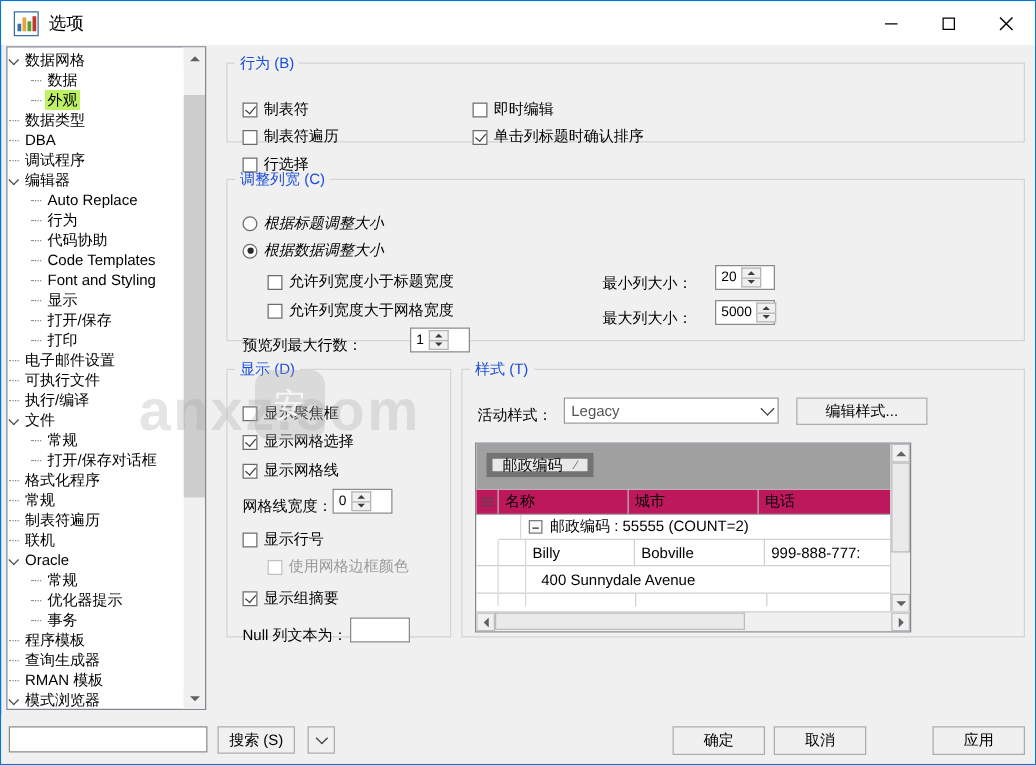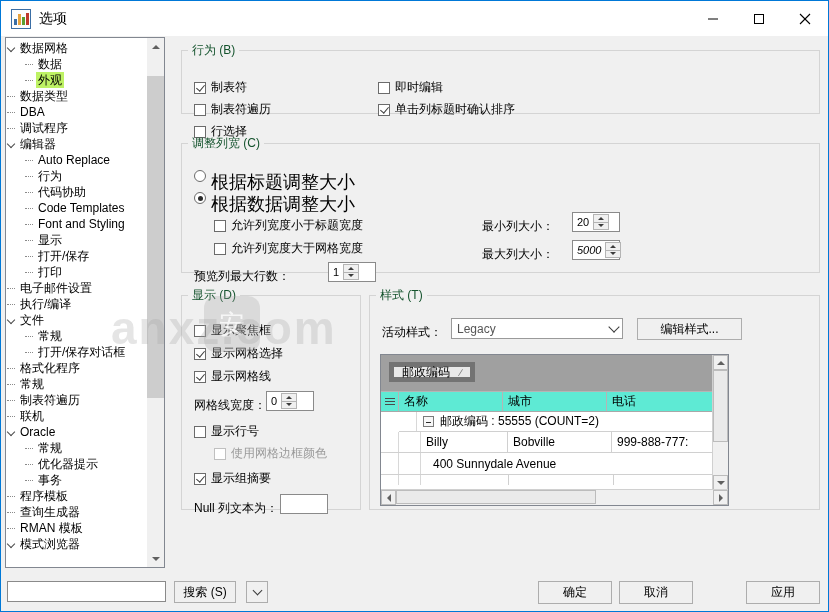--- a/index.html
+++ b/index.html
@@ -97,38 +97,38 @@
   .arrow.right{border-top:4px solid transparent;border-bottom:4px solid transparent;border-left:4px solid #606060;}
 
   
   .pane{position:absolute;left:172px;right:8px;top:1px;bottom:4px;}
 
   fieldset.group{
     position:absolute;border:1px solid #d4d4d4;margin:0;padding:0;
     box-sizing:border-box;background:transparent;
   }
   fieldset.group > legend{
-    padding:0 4px;margin-left:6px;font-size:12px;color:#14532d;
+    padding:0 4px;margin-left:6px;font-size:12px;color:#1d4ed8;
   }
 
   .cb{display:inline-flex;align-items:center;white-space:nowrap;font-size:12px;}
   .box{
     width:12px;height:12px;border:1px solid #6b6b6b;background:#fff;
     display:inline-block;position:relative;margin-right:5px;flex:none;
     box-sizing:border-box;
   }
   .box.checked::after{
     content:"";position:absolute;left:3px;top:0px;width:4px;height:7px;
     border-right:1.6px solid #3c3c3c;border-bottom:1.6px solid #3c3c3c;
     transform:rotate(40deg);
   }
   .cb.disabled{color:#9a9a9a;}
   .cb.disabled .box{border-color:#c0c0c0;background:#fff;}
 
-  .rb{display:inline-flex;align-items:flex-start;white-space:nowrap;font-size:18px;}
+  .rb{display:inline-flex;align-items:center;white-space:nowrap;font-size:12px;font-style:italic;}
   .radio{
     width:12px;height:12px;border:1px solid #6b6b6b;border-radius:50%;
     background:#fff;display:inline-block;position:relative;margin-right:5px;flex:none;
     box-sizing:border-box;
   }
   .radio.on::after{
     content:"";position:absolute;left:2.5px;top:2.5px;width:5px;height:5px;
     border-radius:50%;background:#2b2b2b;
   }
 
@@ -180,21 +180,21 @@
     position:absolute;left:0;right:0;top:0;height:36px;background:#a0a0a0;
   }
   .grp-chip{
     position:absolute;left:8px;top:7px;height:20px;background:#e8e8e8;
     border:5px solid #737373;display:flex;align-items:center;
     padding:0 8px;font-size:12px;color:#000;box-sizing:border-box;
   }
   .grp-chip .sortmark{margin-left:10px;font-size:10px;color:#707070;}
   .hdr-row{
     position:absolute;left:0;right:0;top:36px;height:21px;
-    background:#5eead4;border-top:1px solid #b5b5b5;border-bottom:1px solid #a8a8a8;
+    background:#be185d;border-top:1px solid #b5b5b5;border-bottom:1px solid #a8a8a8;
     display:flex;box-sizing:border-box;
   }
   .hdr-ind{
     width:17px;border-right:1px solid #b5b5b5;display:flex;align-items:center;justify-content:center;
     flex:none;
   }
   .hdr-ind .lines{width:10px;}
   .hdr-ind .lines div{height:1.5px;background:#4a4a4a;margin:1.6px 0;}
   .hdr-cell{
     border-right:1px solid #b5b5b5;display:flex;align-items:center;
@@ -381,20 +381,24 @@
             <span class="indent"></span>
             <span class="dash"></span>
             <span class="lbl">打印</span>
           </div>
           <div class="tree-item">
             <span class="dash"></span>
             <span class="lbl">电子邮件设置</span>
           </div>
           <div class="tree-item">
             <span class="dash"></span>
+            <span class="lbl">可执行文件</span>
+          </div>
+          <div class="tree-item">
+            <span class="dash"></span>
             <span class="lbl">执行/编译</span>
           </div>
           <div class="tree-item">
             <span class="expander chev"></span>
             <span class="lbl">文件</span>
           </div>
           <div class="tree-item">
             <span class="indent"></span>
             <span class="dash"></span>
             <span class="lbl">常规</span>
@@ -530,21 +534,21 @@
           <div class="btns">
             <div>
                 <span class="arrow sup"></span>
               </div>
             <div>
                 <span class="arrow sdn"></span>
               </div>
           </div>
         </div>
         <div class="lbl-txt" style="position:absolute;left:300px;top:94px;">最大列大小：</div>
-        <div class="spin" style="position:absolute;left:390px;top:88px;width:48px;font-style:italic;">
+        <div class="spin" style="position:absolute;left:390px;top:88px;width:48px;">
           <div class="val">5000</div>
           <div class="btns">
             <div>
                 <span class="arrow sup"></span>
               </div>
             <div>
                 <span class="arrow sdn"></span>
               </div>
           </div>
         </div>

